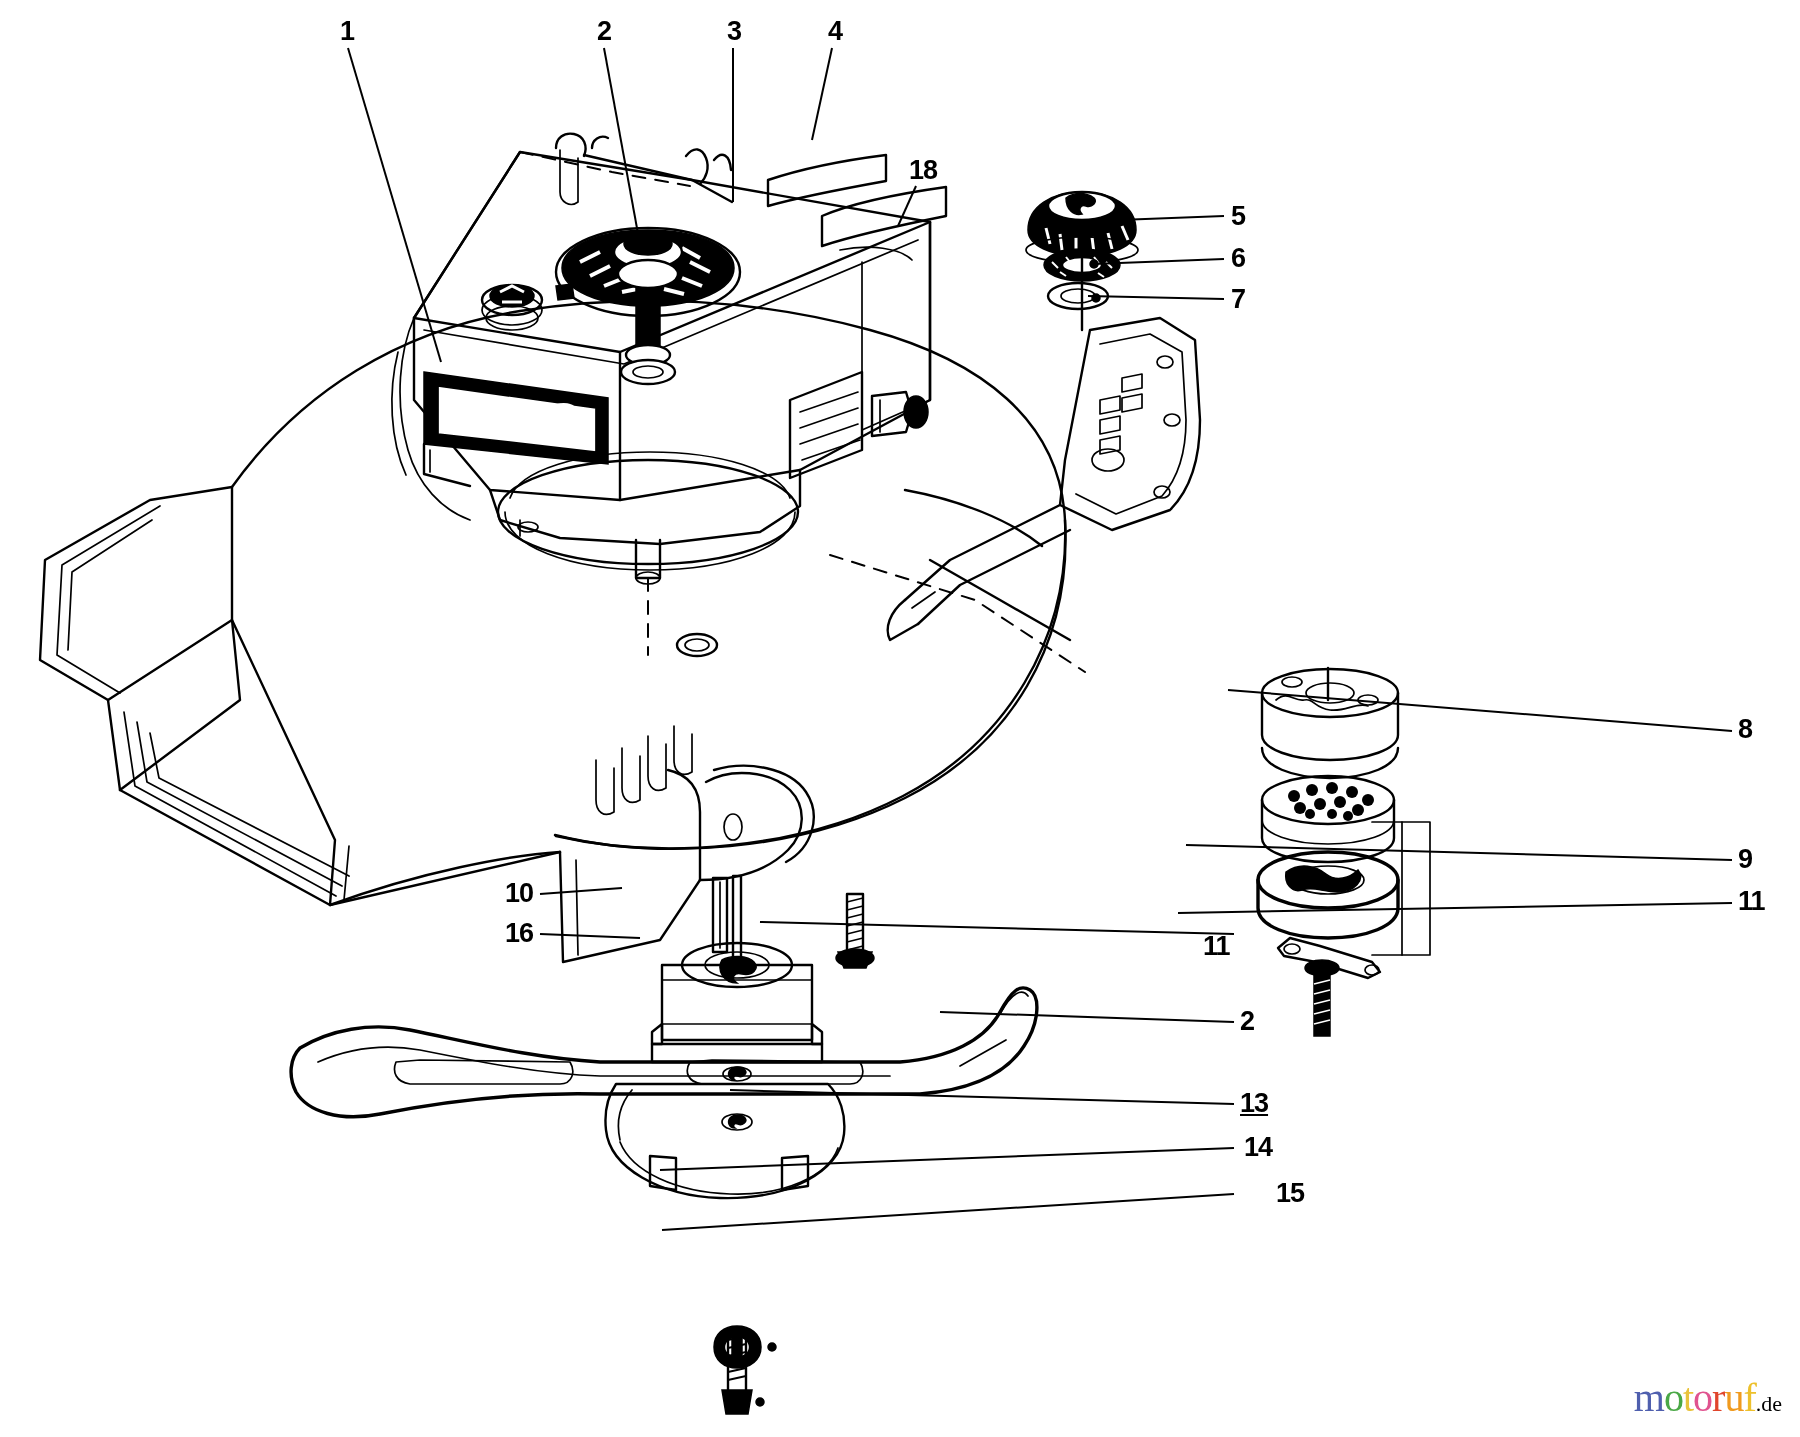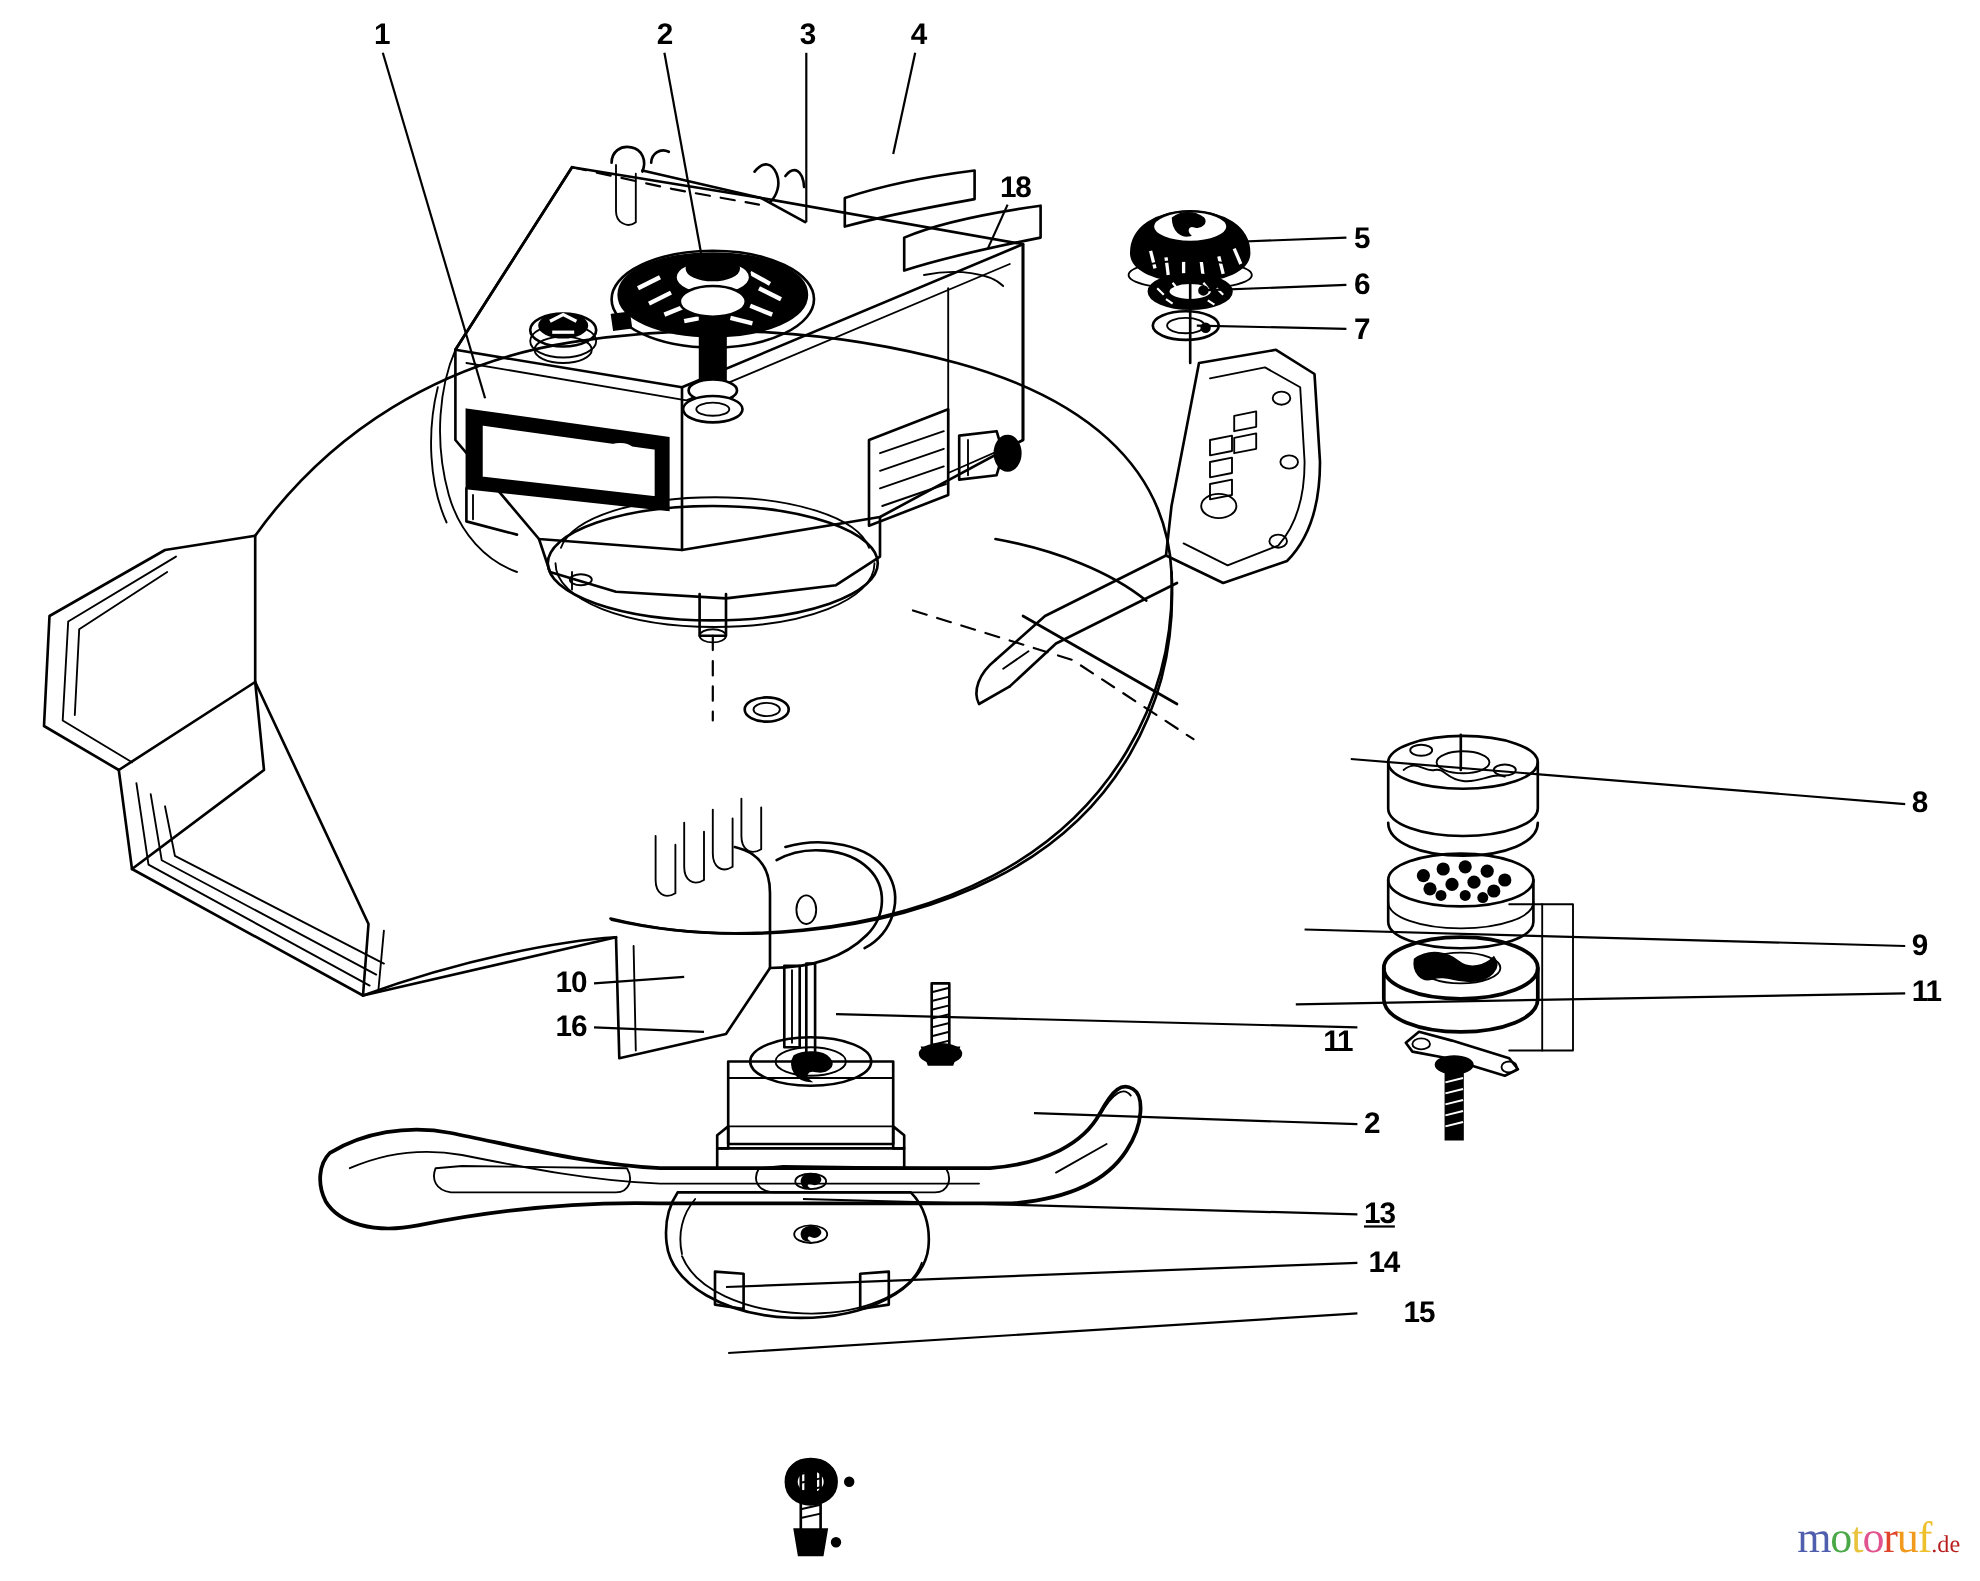--- a/index.html
+++ b/index.html
@@ -8,21 +8,21 @@
        font-family:"Liberation Serif",serif;}
   #stage{position:relative;width:1800px;height:1437px;background:#fff;}
   #art{position:absolute;inset:0;width:1800px;height:1437px;}
   .callout{position:absolute;font-family:"Liberation Sans",sans-serif;
            font-weight:bold;font-size:27px;color:#000;line-height:1;
            letter-spacing:-1px;white-space:nowrap;}
   .wm{position:absolute;right:18px;bottom:16px;
       font-family:"Liberation Serif",serif;font-size:40px;
       letter-spacing:-1px;white-space:nowrap;}
   .wm span{display:inline-block;}
-  .wm .suffix{font-size:22px;color:#b91c1c;letter-spacing:0;}
+  .wm .suffix{font-size:22px;color:#000000;letter-spacing:0;}
 </style>
 </head>
 <body>
 
 <div id="stage">
 
   <svg id="art" viewBox="0 0 1800 1437" xmlns="http://www.w3.org/2000/svg">
     <defs>
       <style>
         .ln{fill:none;stroke:#000;stroke-width:2.4;stroke-linecap:round;stroke-linejoin:round;}

